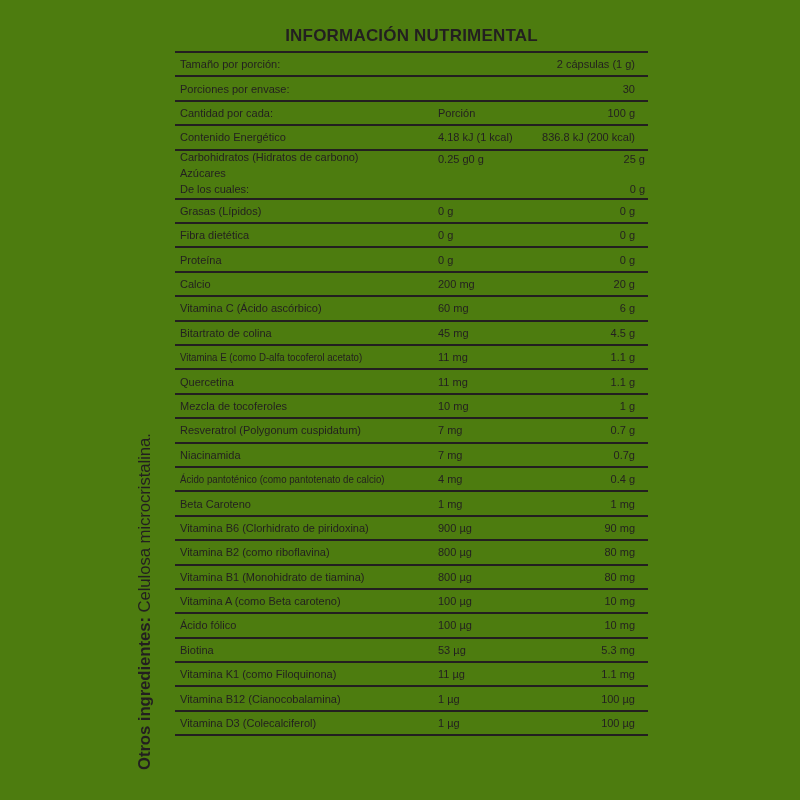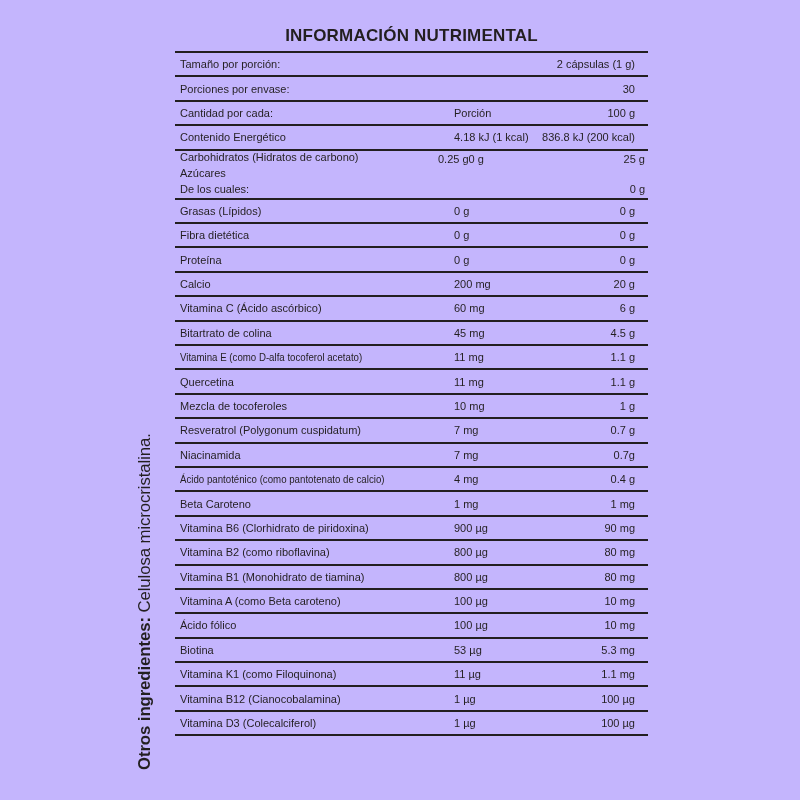--- a/index.html
+++ b/index.html
@@ -1,40 +1,40 @@
 <!DOCTYPE html>
 <html><head>
 <meta charset="utf-8">
 <style>
   html, body { margin:0; padding:0; }
   body {
     width:800px; height:800px; background:#ffffff; position:relative;
     font-family:"Liberation Sans", sans-serif; color:#231f20; overflow:hidden;
   }
-  .sheet { position:absolute; inset:0; background:#c4b5fd; }
+  .sheet { position:absolute; inset:0; background:#4d7c0f; }
 
   .title {
     position:absolute; left:175px; top:26px; width:473px;
     text-align:center; font-weight:bold; font-size:17px; letter-spacing:0.2px;
   }
 
   .ntable {
     position:absolute; left:175px; top:51px; width:473px;
     border-top:2.4px solid #231f20; font-size:11px;
   }
   .row {
     position:relative; height:22.4px; border-bottom:2.4px solid #231f20;
     white-space:nowrap;
   }
   .row .c1 {
     position:absolute; left:5px; top:50%; transform:translateY(-50%);
     white-space:nowrap;
   }
   .row .c2 {
-    position:absolute; left:279px; top:50%; transform:translateY(-50%);
+    position:absolute; left:263px; top:50%; transform:translateY(-50%);
     white-space:nowrap;
   }
   .row .cr {
     position:absolute; right:13px; top:50%; transform:translateY(-50%);
     white-space:nowrap; text-align:center;
   }
   .condensed { display:inline-block; transform:scaleX(0.88); transform-origin:left center; }
 
   .row.carbs { height:47.1px; }
   .carbs .c1s {

